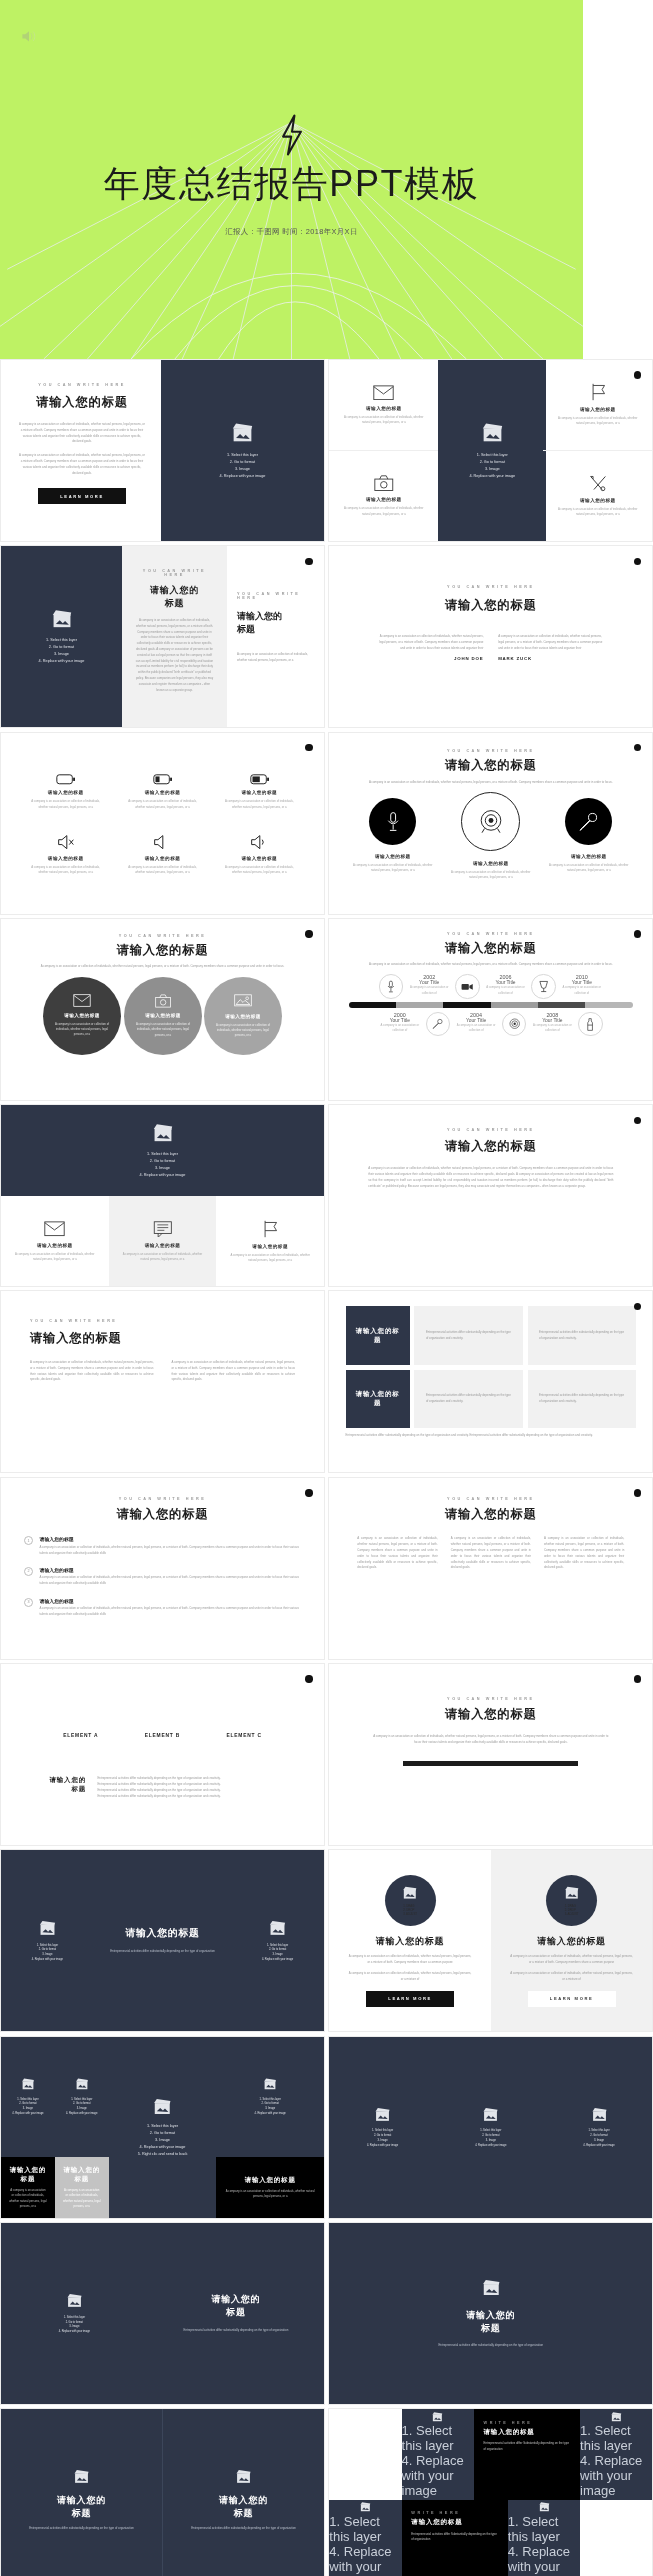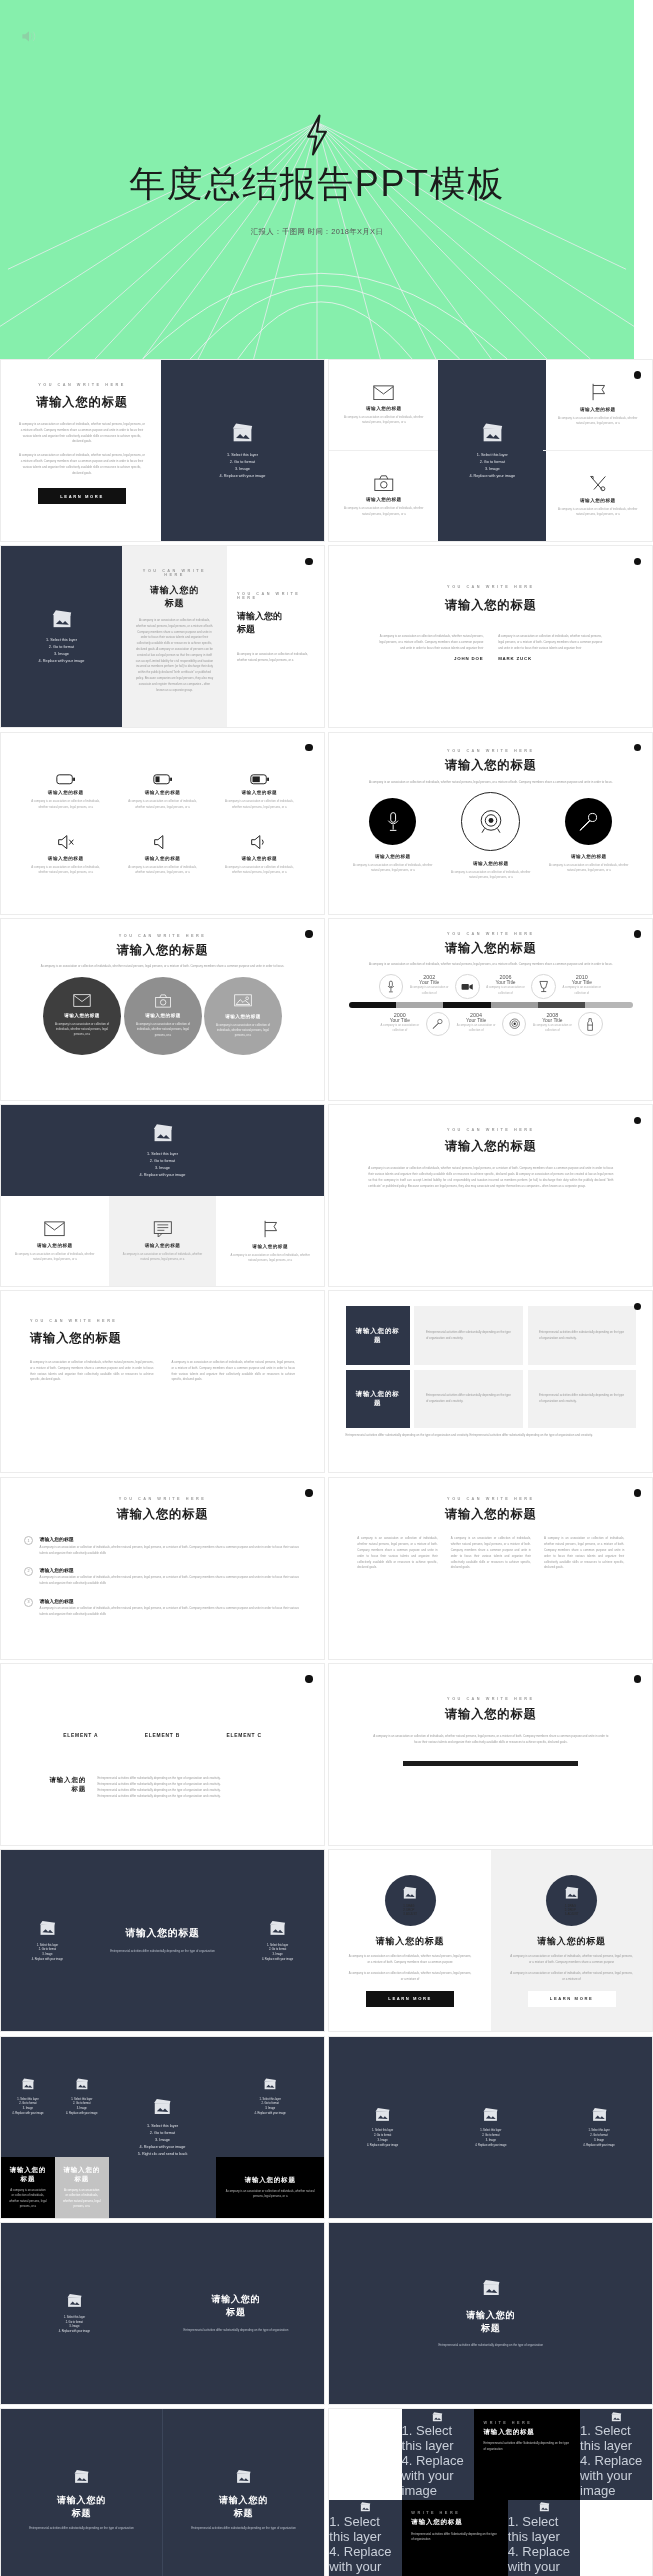--- a/index.html
+++ b/index.html
@@ -7,21 +7,21 @@
   body {
     width:653px; margin:0 auto;
     font-family:"Liberation Sans","DejaVu Sans",sans-serif;
     color:#2b2b2b;
     -webkit-font-smoothing:antialiased;
   }
   .page { width:653px; position:relative; background:#fff; }
 
   
   .hero {
-    position:relative; width:634px; height:359px; background:#86efac;
+    position:relative; width:583px; height:359px; background:#bef264;
     overflow:hidden;
     padding-left:40px;
   }
   .hero-rays { position:absolute; inset:0; }
   .hero-rays svg { width:100%; height:100%; display:block; }
   .speaker-icon { position:absolute; left:19.6px; top:29px; width:18px; height:14.7px; opacity:.35; }
   .bolt { position:absolute; left:50%; top:114px; transform:translateX(-50%); }
   .hero-title {
     position:absolute; left:0; right:0; top:160px; text-align:center;
     font-size:36px; font-weight:400; letter-spacing:1.6px; color:#1b1b1b;

